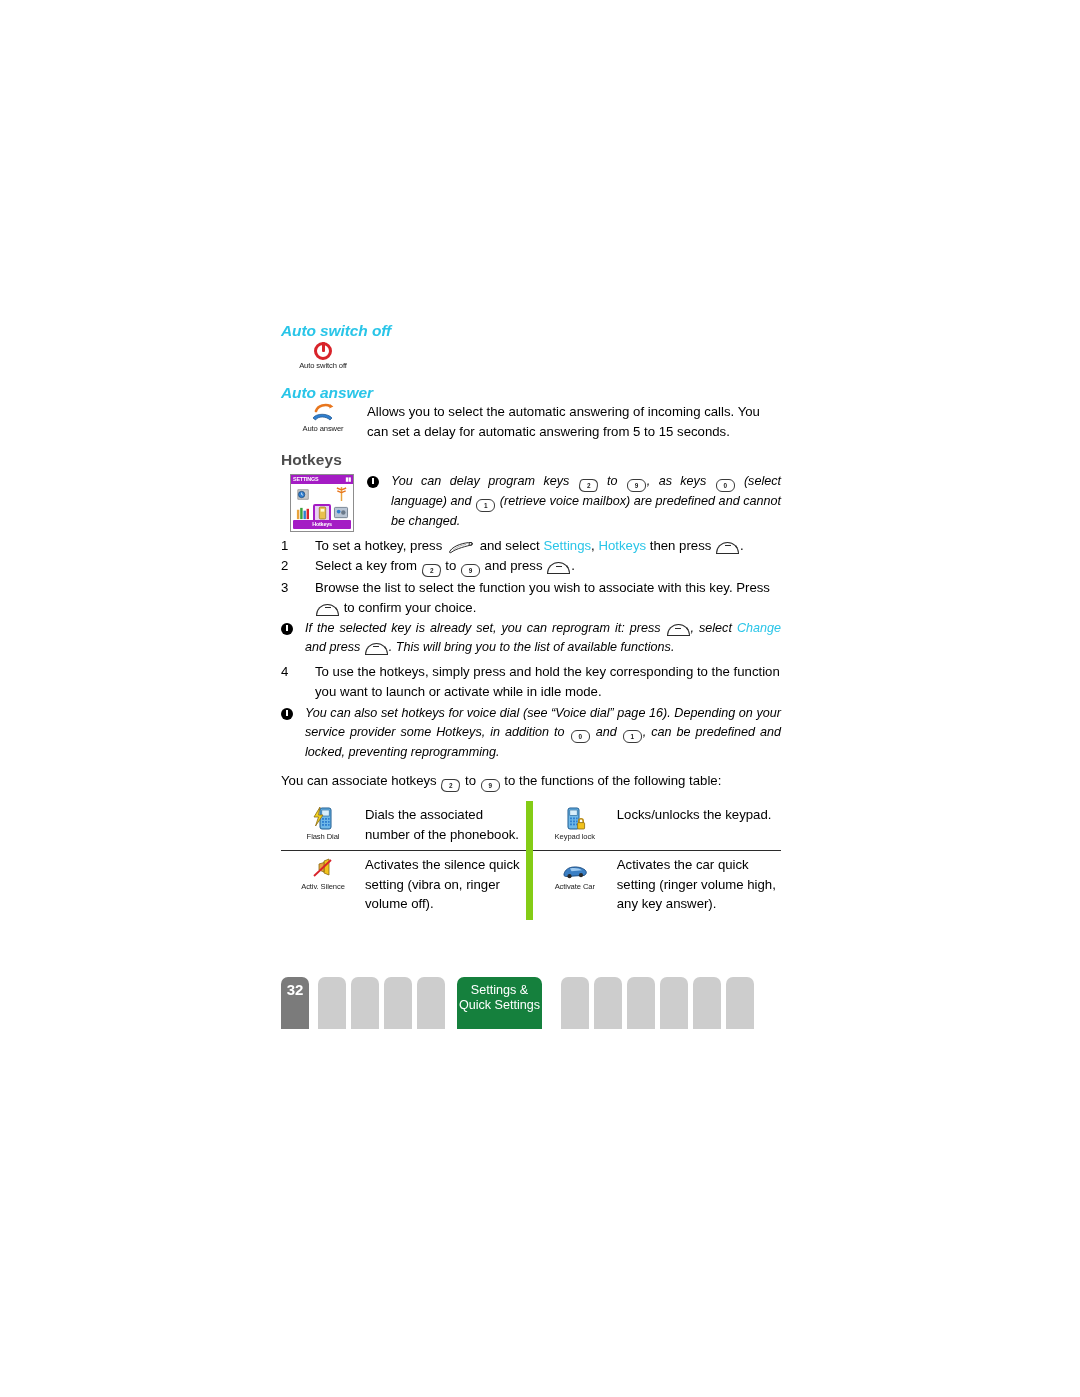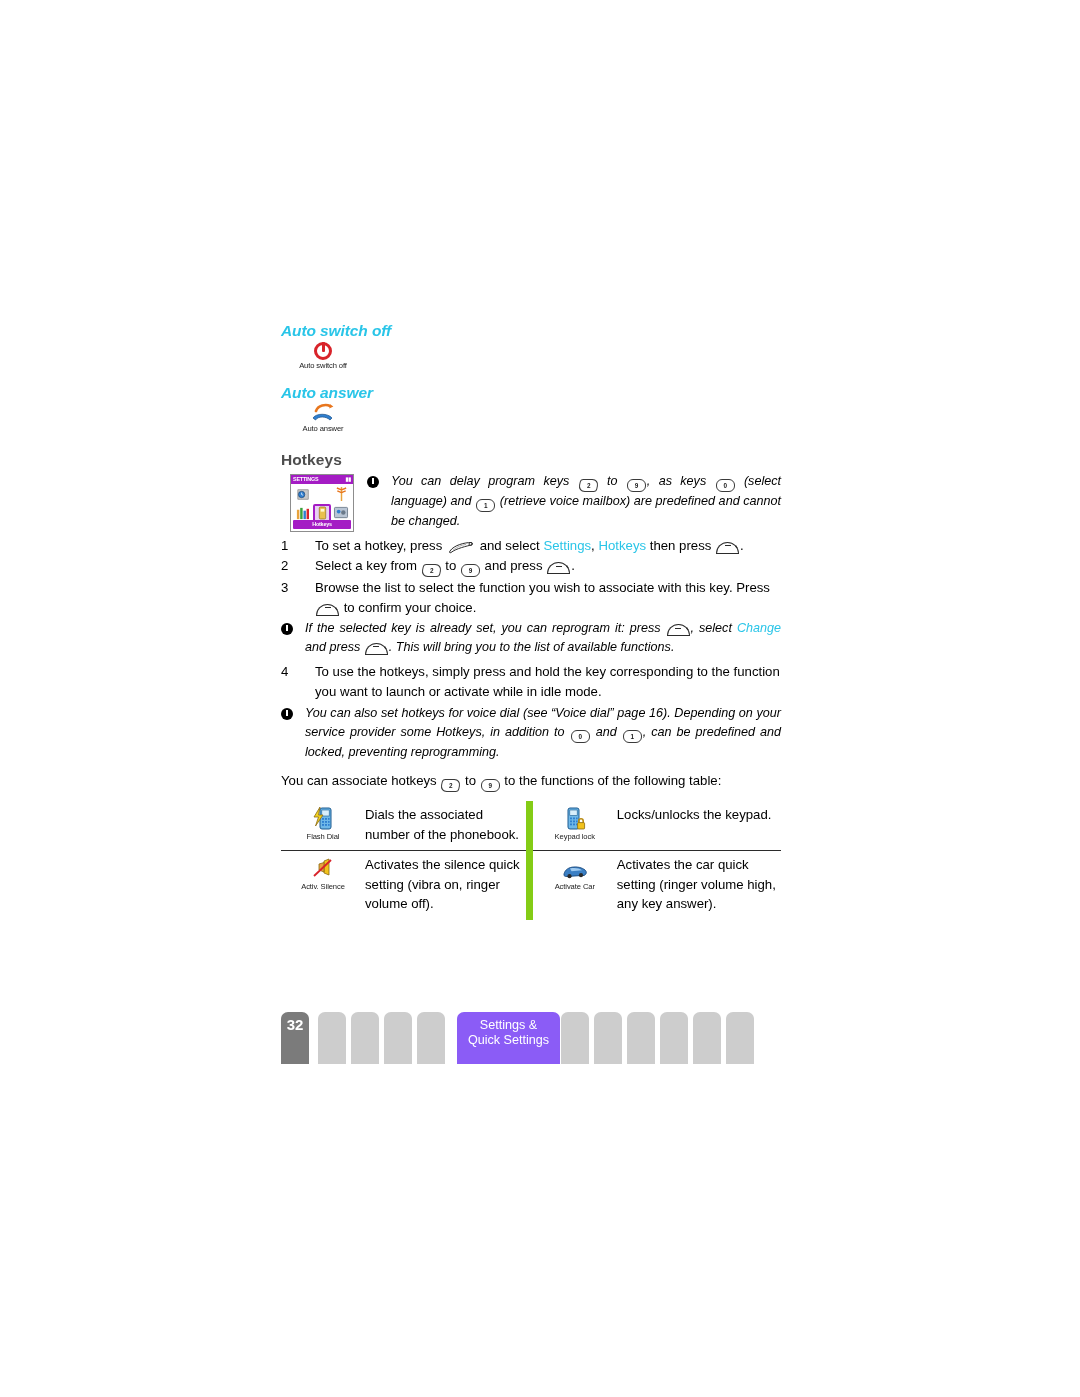--- a/index.html
+++ b/index.html
@@ -315,35 +315,34 @@
     width: 500px;
     height: 56px;
   }
   .tab {
     position: absolute;
     top: 0;
     width: 28px;
     height: 52px;
     background: #cdcdcd;
     border-radius: 7px 7px 0 0;
-    margin-top: 35px;
   }
   .tab.page-tab {
     background: #7b7b7b;
     color: #ffffff;
     font-size: 15px;
     font-weight: bold;
     text-align: center;
     line-height: 20px;
     padding-top: 3px;
     box-sizing: border-box;
   }
   .tab.wide {
-    width: 103px;
-    background: #8b5cf6;
+    width: 85px;
+    background: #15803d;
     color: #ffffff;
     font-size: 12.6px;
     line-height: 14.5px;
     text-align: center;
     padding-top: 6px;
     box-sizing: border-box;
     border-radius: 7px 7px 0 0;
   }
 </style>
 </head>
@@ -369,20 +368,21 @@
         <div class="ico-answer">
           <svg width="30" height="20" viewBox="0 0 30 20">
             <path d="M8 8 C10 2, 18 1, 22 3" stroke="#e8761e" stroke-width="2.6" fill="none" stroke-linecap="round"></path>
             <path d="M22 1.2 L25.4 3.6 L21.3 5.6 Z" fill="#e8761e"></path>
             <path d="M5 15 C8 10, 20 10, 24 15 L22 17 C18 13, 10 13, 7.5 17 Z" fill="#2f7fd0"></path>
             <path d="M5 15 C8 10, 20 10, 24 15 L22 17 C18 13, 10 13, 7.5 17 Z" fill="none" stroke="#1a4f85" stroke-width="0.7"></path>
           </svg>
         </div>
         <div class="icon-caption">Auto answer</div>
       </div>
+      <div class="body-cell">Allows you to select the automatic answering of incoming calls. You can set a delay for automatic answering from 5 to 15 seconds.</div>
     </div>
 
     <div class="section-head" style="margin-top:6px;">Hotkeys</div>
 
     <div class="iconrow" style="margin-top:3px;">
       <div class="icon-cell" style="top:2px;">
         <div class="phone-shot">
           <div class="ps-title">
             <span>SETTINGS</span>
             <span>▮▮</span>

